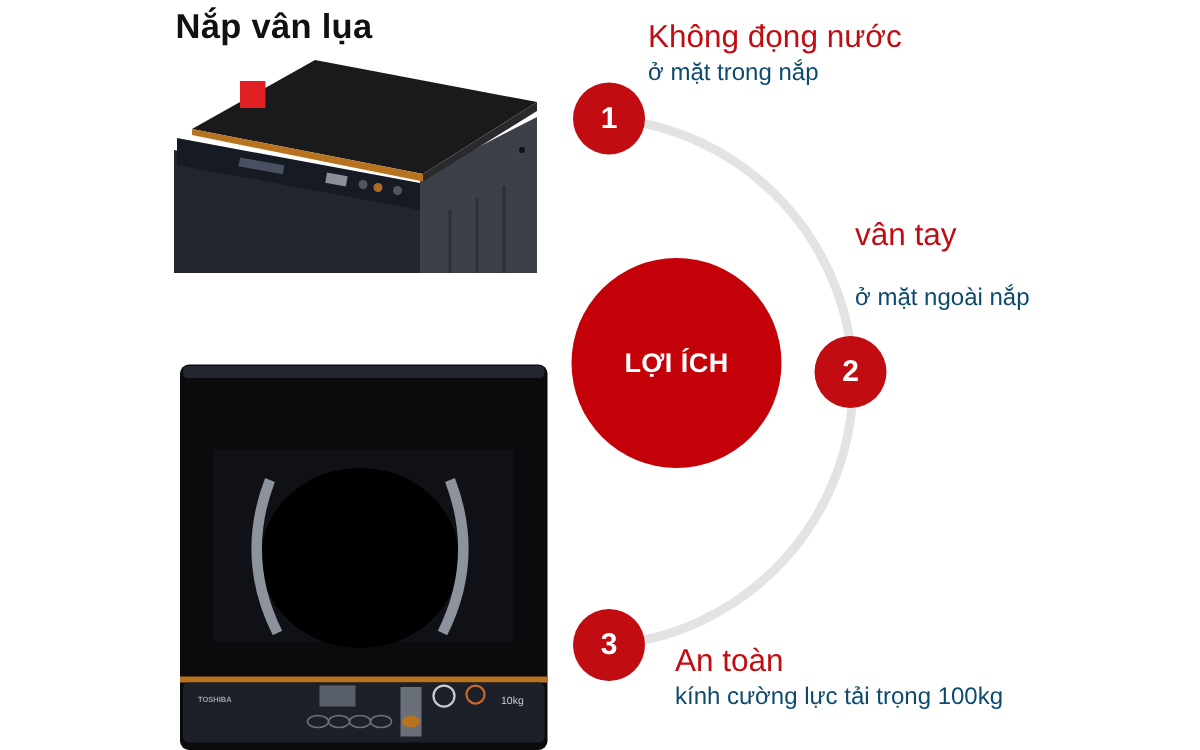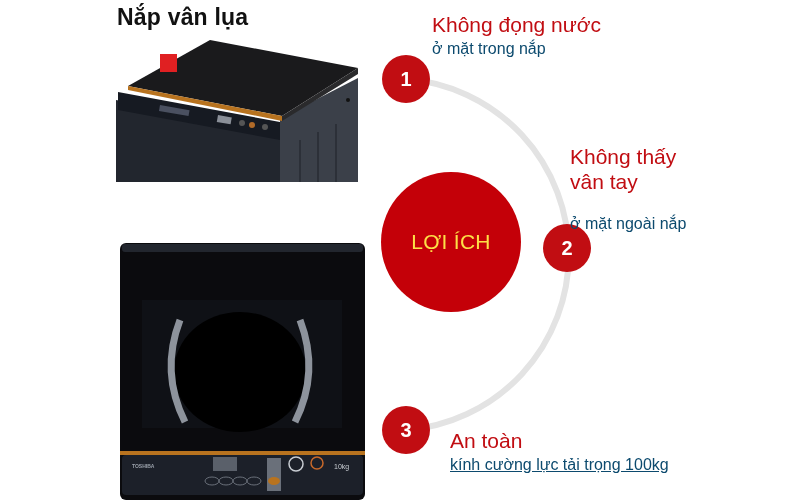--- a/index.html
+++ b/index.html
@@ -2,21 +2,21 @@
 <html><head>
 <meta charset="utf-8">
 <style>
   html, body { margin:0; padding:0; }
   body { width:800px; height:500px; background:#ffffff; position:relative; overflow:hidden; font-family:"Liberation Sans", "DejaVu Sans", sans-serif; }
   .abs { position:absolute; }
   .product-title { left:117px; top:4px; font-size:23px; font-weight:bold; color:#111; letter-spacing:0.2px; }
   svg.machines { position:absolute; left:0; top:0; }
   svg.arc { position:absolute; left:0; top:0; }
   .num-badge { width:48px; height:48px; border-radius:50%; background:#c10d12; color:#fff; font-weight:bold; font-size:20px; display:flex; align-items:center; justify-content:center; }
-  .center-badge { width:140px; height:140px; border-radius:50%; background:#c40008; color:#fde047; font-weight:normal; font-size:21px; display:flex; align-items:center; justify-content:center; letter-spacing:0.3px; }
+  .center-badge { width:140px; height:140px; border-radius:50%; background:#c40008; color:#ffffff; font-weight:bold; font-size:18px; display:flex; align-items:center; justify-content:center; letter-spacing:0.3px; }
   .benefit-title { color:#c10d12; font-weight:normal; font-size:21px; line-height:25px; }
   .benefit-sub { color:#0c4a6e; font-size:16px; line-height:20px; }
 </style>
 </head>
 <body>
 
 <div class="abs product-title">Nắp vân lụa</div>
 
 <svg class="machines" width="800" height="500">
 
@@ -85,24 +85,23 @@
 </div>
 <div class="abs" style="left:432px; top:12px;">
   <div class="benefit-title">Không đọng nước</div>
   <div class="benefit-sub" style="margin-top:2px;">ở mặt trong nắp</div>
 </div>
 
 <div class="abs num-badge" style="left:543px; top:224px;">
   <span>2</span>
 </div>
 <div class="abs" style="left:570px; top:144px;">
-  <div class="benefit-title">Không thấy</div>
   <div class="benefit-title">vân tay</div>
   <div class="benefit-sub" style="margin-top:20px;">ở mặt ngoài nắp</div>
 </div>
 
 <div class="abs num-badge" style="left:382px; top:406px;">
   <span>3</span>
 </div>
 <div class="abs" style="left:450px; top:428px;">
   <div class="benefit-title">An toàn</div>
-  <div class="benefit-sub" style="margin-top:2px;text-decoration:underline;">kính cường lực tải trọng 100kg</div>
+  <div class="benefit-sub" style="margin-top:2px;">kính cường lực tải trọng 100kg</div>
 </div>
 
 </body></html>

